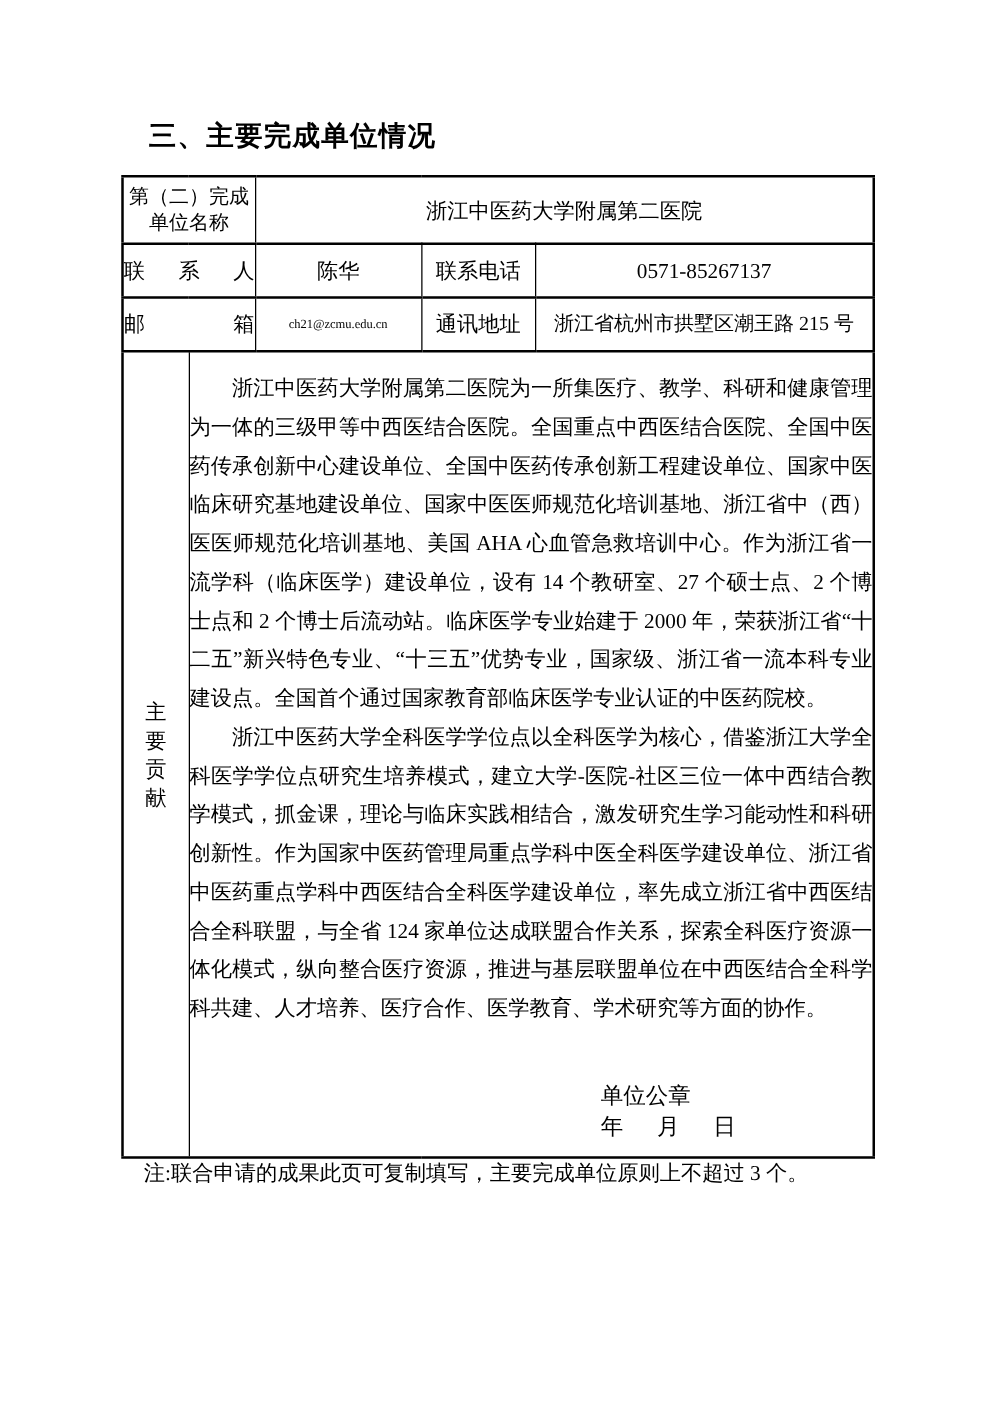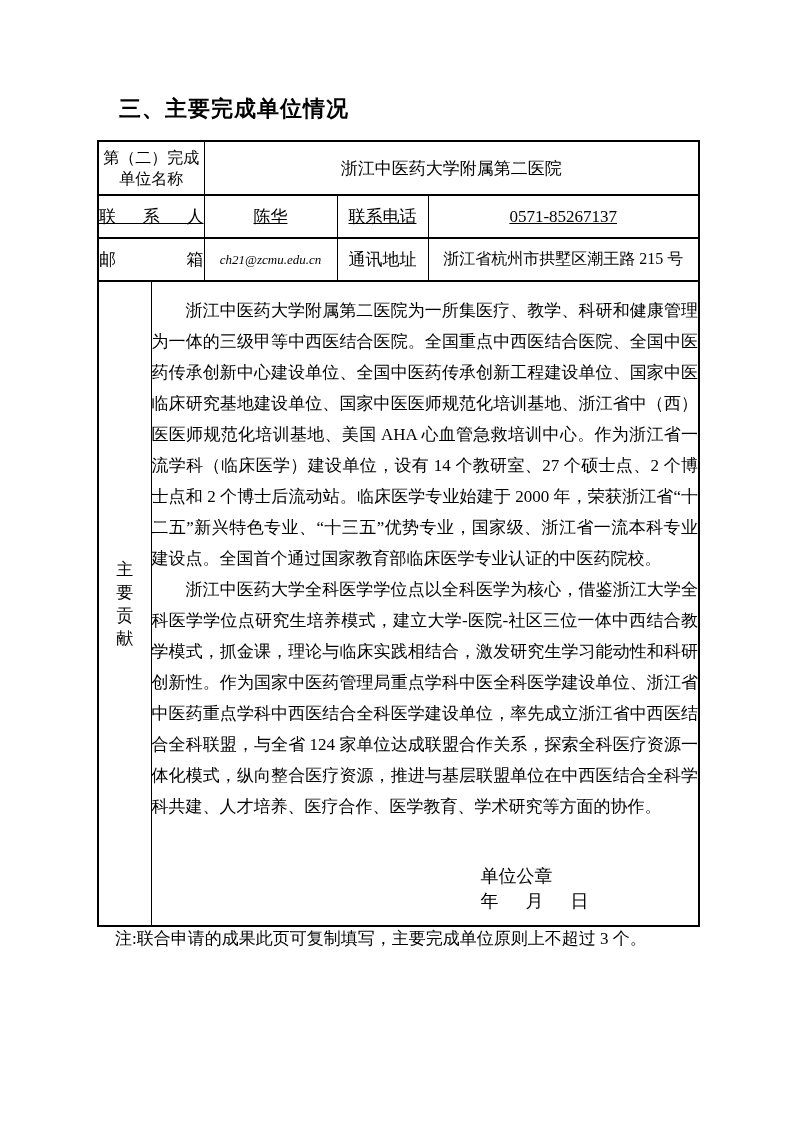--- a/index.html
+++ b/index.html
@@ -63,25 +63,24 @@
   }
   td.val {
     font-size: 17px;
     text-align: center;
   }
   td.unit-name {
     padding-right: 155px;
     margin-top: 44px;
   }
   td.email-val {
-    font-size: 13px;
+    font-size: 10px;
     line-height: 19px;
     word-break: break-all;
     padding: 0 6px;
-    font-style: italic;
   }
   td.addr-val {
     font-size: 16px;
   }
   td.vert-lbl {
     text-align: center;
   }
   td.vert-lbl .stack {
     width: 1.05em;
     margin: 12px auto;
@@ -137,21 +136,21 @@
       <col style="width:133px">
       <col style="width:91px">
       <col style="width:271px">
     </colgroup>
     <tbody>
         <tr style="height:54px;">
       <td colspan="2" class="name-lbl">第（二）完成
 单位名称</td>
       <td colspan="3" class="val unit-name">浙江中医药大学附属第二医院</td>
     </tr>
-    <tr style="height:43px;text-decoration:underline;">
+    <tr style="height:43px;">
       <td colspan="2" class="lbl-dist">联系人</td>
       <td class="val">陈华</td>
       <td class="lbl">联系电话</td>
       <td class="val">0571-85267137</td>
     </tr>
     <tr style="height:43px;">
       <td colspan="2" class="lbl-dist">邮箱</td>
       <td class="val email-val">ch21@zcmu.edu.cn</td>
       <td class="lbl">通讯地址</td>
       <td class="val addr-val">浙江省杭州市拱墅区潮王路 215 号</td>

